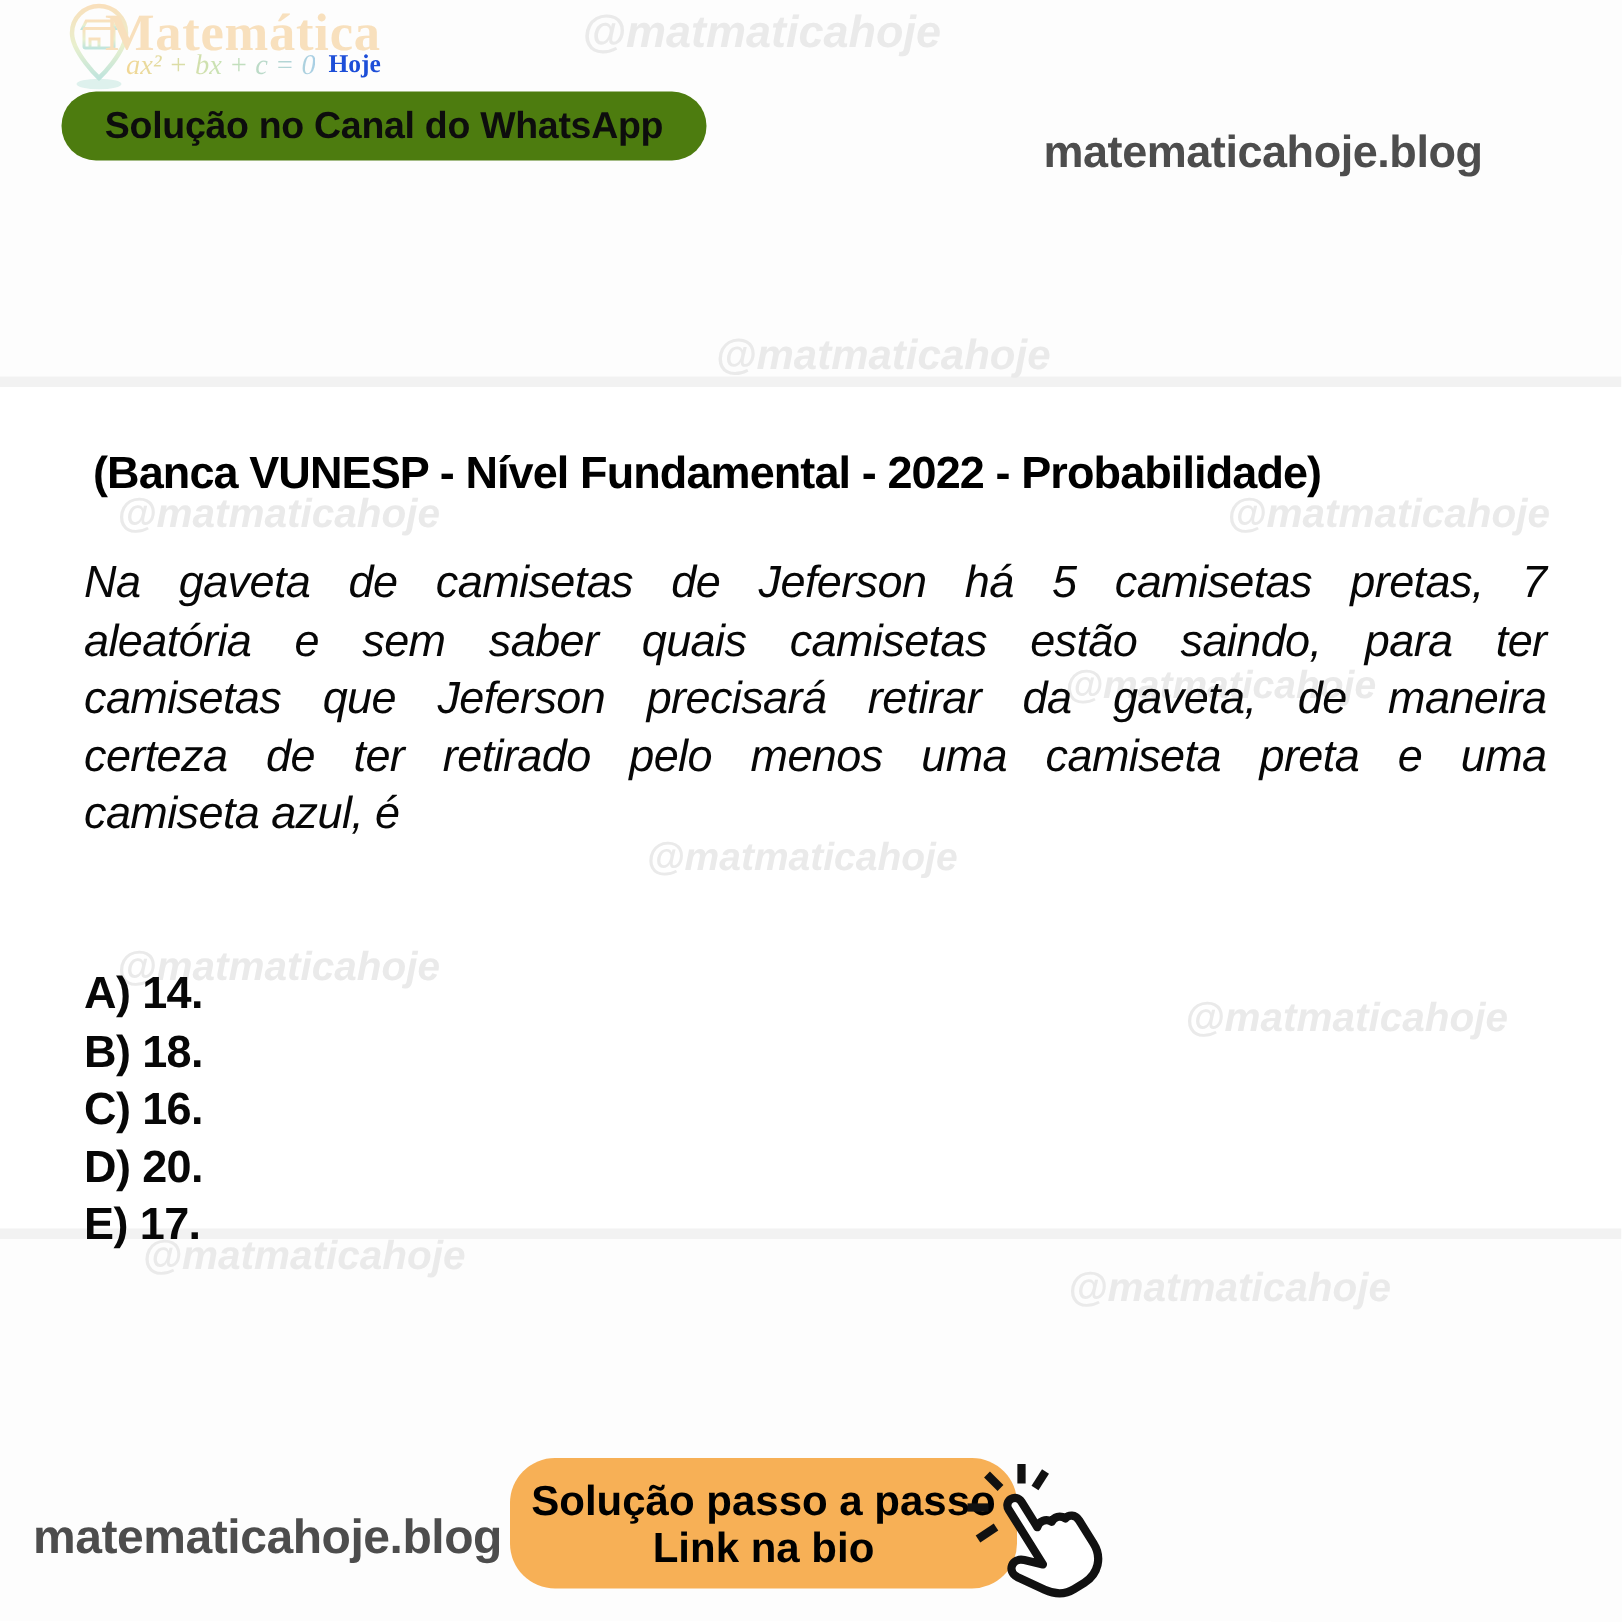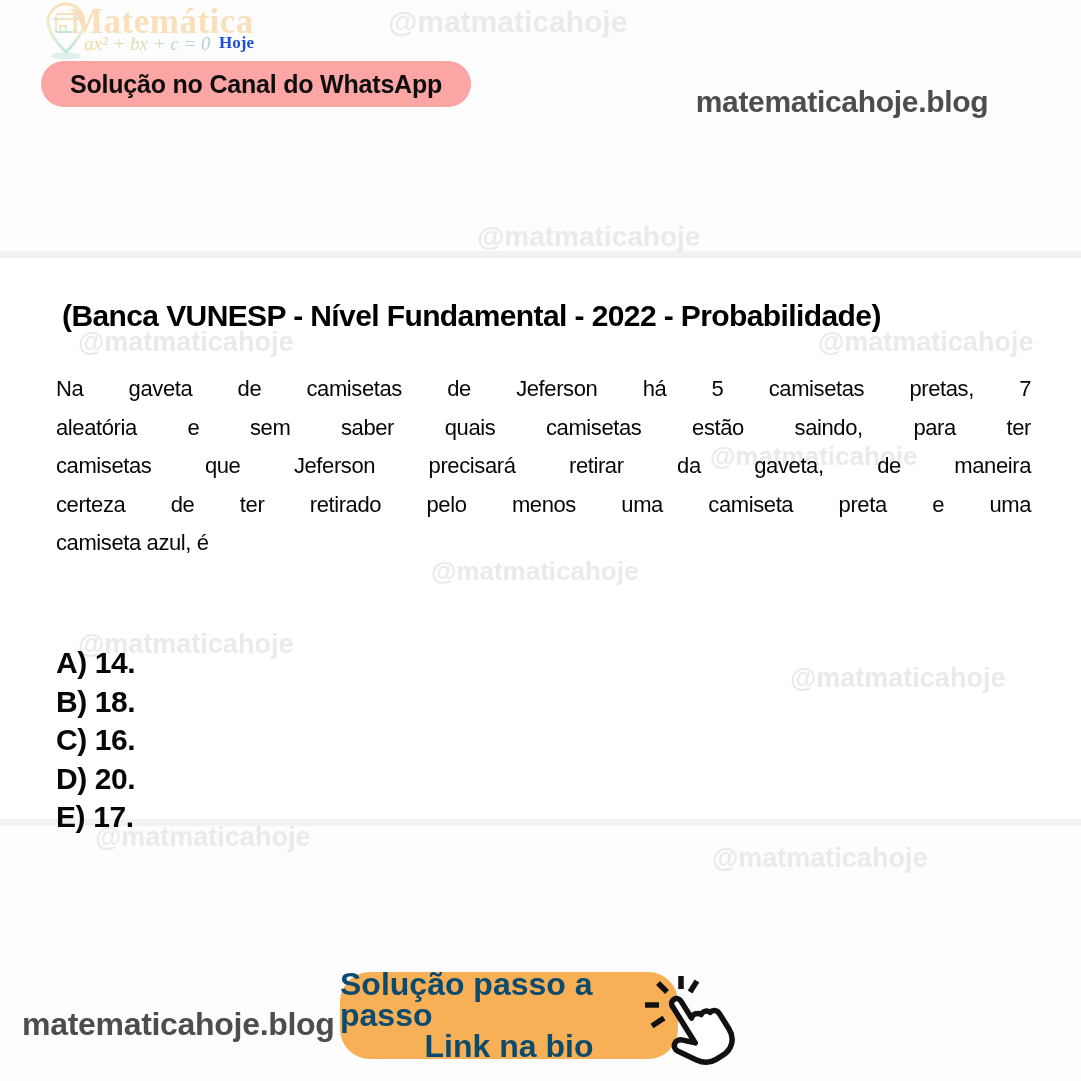--- a/index.html
+++ b/index.html
@@ -11,21 +11,21 @@
   }
   
   .band-top{position:absolute;left:0;top:0;width:1081px;height:251px;background:#fdfdfd;}
   .band-bottom{position:absolute;left:0;top:826px;width:1081px;height:255px;background:#fdfdfd;}
   .divider{position:absolute;left:0;width:1081px;height:7px;background:#f2f2f2;}
   .divider.top{top:251px;}
   .divider.bottom{top:819px;}
   
   .wm{
     position:absolute;font-weight:bold;color:#eaeaea;white-space:nowrap;
-    letter-spacing:0;z-index:1;user-select:none;
+    letter-spacing:0;z-index:1;user-select:none;font-style:italic;
   }
   .wm1{left:388px;top:5px;font-size:30px;}
   .wm2{left:477px;top:221px;font-size:28px;}
   .wm3{left:78px;top:327px;font-size:27px;}
   .wm4{left:818px;top:327px;font-size:27px;}
   .wm5{left:710px;top:441px;font-size:26px;}
   .wm6{left:431px;top:556px;font-size:26px;}
   .wm7{left:78px;top:629px;font-size:27px;}
   .wm8{left:790px;top:663px;font-size:27px;}
   .wm9{left:95px;top:822px;font-size:27px;}
@@ -45,55 +45,55 @@
     -webkit-background-clip:text;background-clip:text;color:transparent;
   }
   .logo-hoje{
     position:absolute;left:177px;top:33px;
     font-family:"Liberation Serif", serif;font-weight:bold;font-size:17px;
     color:#1d4ed8;
   }
   
   .wa-btn{
     position:absolute;left:41px;top:61px;width:430px;height:46px;
-    background:#fca5a5;border-radius:23px;z-index:2;
+    background:#4d7c0f;border-radius:23px;z-index:2;
     display:flex;align-items:center;justify-content:center;
     font-size:25px;font-weight:bold;color:#0d0d0d;letter-spacing:-0.2px;
     cursor:pointer;
   }
   .site-top{
     position:absolute;left:686px;top:85px;width:312px;z-index:2;
     font-size:30px;font-weight:bold;color:#4d4d4d;text-align:center;
     letter-spacing:-0.3px;
   }
   
   .q-title{
     position:absolute;left:62px;top:299px;z-index:2;
     font-size:30px;font-weight:bold;white-space:nowrap;letter-spacing:-0.6px;
   }
   .q-body{position:absolute;left:56px;top:370px;width:975px;z-index:2;}
   .qline{
-    font-size:22px;line-height:38.6px;height:38.6px;letter-spacing:-0.4px;
-    text-align:justify;text-align-last:justify;white-space:normal;color:#070707;
+    font-size:30px;line-height:38.6px;height:38.6px;letter-spacing:-0.4px;
+    text-align:justify;text-align-last:justify;white-space:normal;color:#070707;font-style:italic;
   }
   .qline.last{text-align-last:left;}
   .q-options{position:absolute;left:56px;top:644px;z-index:2;font-weight:bold;}
   .q-option{font-size:30px;line-height:38.6px;letter-spacing:-0.4px;color:#070707;}
   
   .site-bottom{
     position:absolute;left:22px;top:1006px;z-index:2;
     font-size:32px;font-weight:bold;color:#4d4d4d;letter-spacing:-0.3px;
   }
   .steps-btn{
     position:absolute;left:340px;top:972px;width:338px;height:87px;
     background:#f7b056;border-radius:30px;z-index:2;
     display:flex;flex-direction:column;align-items:center;justify-content:center;
     cursor:pointer;
   }
-  .steps-btn .line{font-size:32px;line-height:31px;font-weight:bold;color:#0c4a6e;}
+  .steps-btn .line{font-size:28px;line-height:31px;font-weight:bold;color:#000000;}
   .hand-icon{position:absolute;left:643px;top:974px;z-index:3;}
 </style>
 </head>
 <body>
 
 <div class="band-top"></div>
 <div class="band-bottom"></div>
 <div class="divider top"></div>
 <div class="divider bottom"></div>
 

